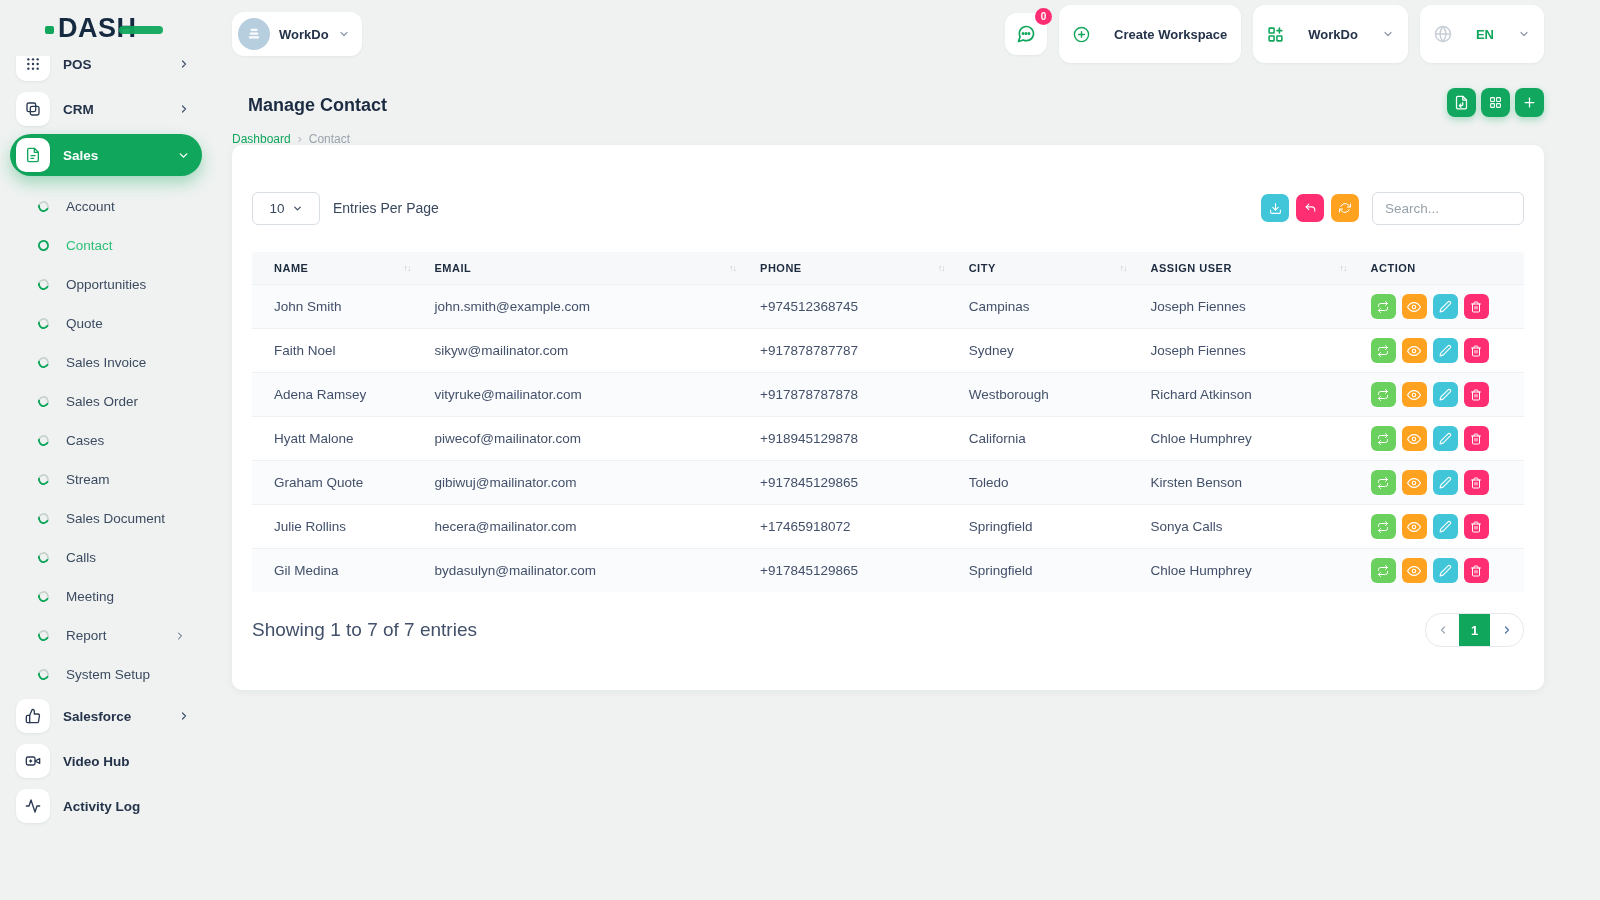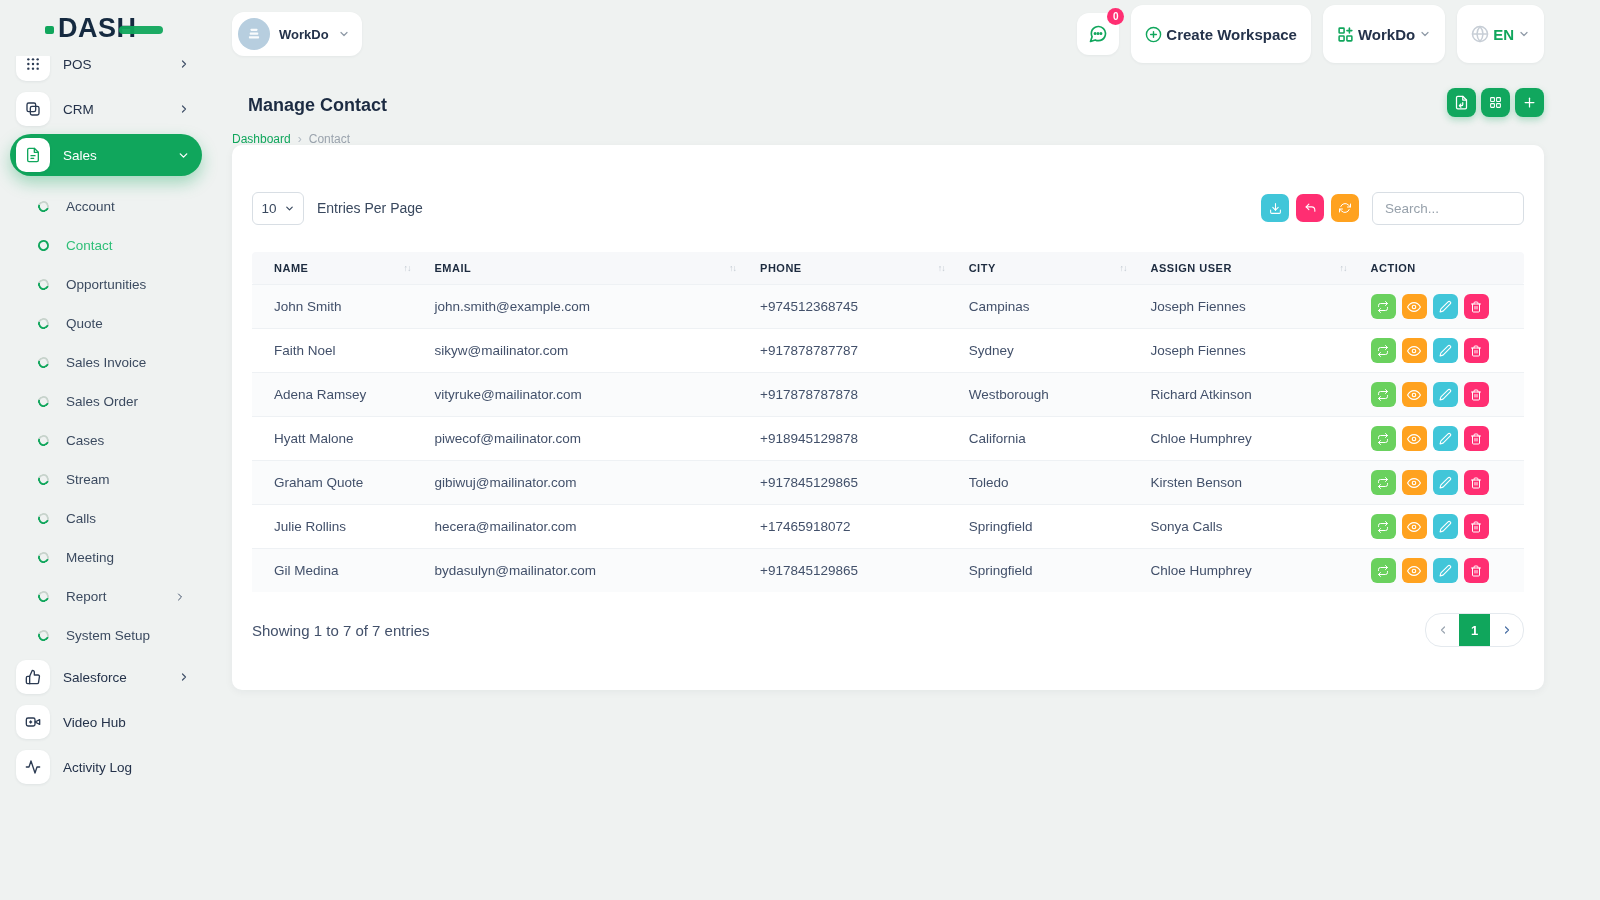--- a/index.html
+++ b/index.html
@@ -9,21 +9,21 @@
 
   
   .sidebar{position:absolute;left:0;top:0;width:212px;height:900px;z-index:3}
   .logo-wrap{position:relative;z-index:6;height:56px;background:#eff2f1;display:flex;align-items:center;padding-left:58px}
   .logo{position:relative;font-size:27px;font-weight:800;letter-spacing:.5px;color:#152a40;font-family:"Liberation Sans",sans-serif}
   .logo .dot{position:absolute;left:-13px;top:13px;width:9px;height:8px;background:#10a65c;border-radius:2px}
   .logo .bar{position:absolute;right:-26px;top:13px;width:44px;height:8px;background:#10a65c;border-radius:4px;opacity:.95}
   .menu{position:relative;z-index:1;margin-top:-12px;padding:0 10px}
   .m-item{display:flex;align-items:center;height:40px;margin-bottom:5px;padding:0 12px 0 6px;cursor:pointer}
   .icon-box{width:34px;height:34px;background:#fff;border-radius:10px;box-shadow:0 1px 3px rgba(20,40,60,.07);flex:none;display:flex;align-items:center;justify-content:center;color:#2b3a52}
-  .m-label{margin-left:13px;font-size:13.5px;font-weight:400;color:#24324a;flex:1}
+  .m-label{margin-left:13px;font-size:13.5px;font-weight:700;color:#24324a;flex:1}
   .chev{color:#43536b;display:flex;align-items:center}
   .m-item.active{background:#10a65c;border-radius:24px;height:42px;box-shadow:0 7px 16px rgba(16,166,92,.35)}
   .m-item.active .m-label{color:#fff}
   .m-item.active .chev{color:#fff}
   .m-item.active .icon-box{color:#10a65c}
   .submenu{padding:6px 0 2px}
   .s-item{display:flex;align-items:center;height:39px;padding:0 16px 0 28px;cursor:pointer}
   .bullet{width:7px;height:7px;border-radius:50%;border:2px solid #c7d3cc;border-bottom-color:#10a65c;border-left-color:#10a65c;transform:rotate(-25deg);flex:none}
   .s-label{margin-left:17px;font-size:13.5px;font-weight:400;color:#3c4b60;flex:1}
   .s-item.active .s-label{color:#2fbf78}
@@ -34,41 +34,41 @@
   .topbar{position:absolute;left:212px;top:0;width:1388px;height:58px;display:flex;align-items:center;
           justify-content:space-between;padding:10px 56px 0 20px;box-sizing:border-box;z-index:4}
   .chip{background:#fff;border-radius:12px;height:44px;display:flex;align-items:center;gap:9px;padding:0 12px 0 6px;
         box-shadow:0 1px 3px rgba(20,40,60,.05);cursor:pointer}
   .avatar{width:32px;height:32px;border-radius:50%;background:#b7cedf;flex:none}
   .chip-label{font-size:13px;font-weight:700;color:#24324a}
   .right-cluster{display:flex;align-items:center;gap:12px}
   .icon-btn{position:relative;width:42px;height:42px;background:#fff;border-radius:12px;box-shadow:0 1px 3px rgba(20,40,60,.05);cursor:pointer}
   .badge{position:absolute;top:-5px;right:-5px;min-width:17px;height:17px;padding:0 3px;border-radius:9px;background:#ff2e72;
          color:#fff;font-size:10px;font-weight:700;display:flex;align-items:center;justify-content:center;box-sizing:border-box}
-  .pill-btn{background:#fff;border-radius:12px;height:42px;display:flex;align-items:center;gap:4px;padding:8px 14px;
-            font-size:15px;font-weight:600;color:#24324a;box-shadow:0 1px 3px rgba(20,40,60,.05);cursor:pointer}
+  .pill-btn{background:#fff;border-radius:12px;height:42px;display:flex;align-items:center;gap:24px;padding:8px 14px;
+            font-size:13px;font-weight:600;color:#24324a;box-shadow:0 1px 3px rgba(20,40,60,.05);cursor:pointer}
   .lang-label{color:#10a65c;font-weight:700}
   .muted-chev{color:#8e99a6;display:flex;align-items:center}
 
   
   .page-head{position:absolute;left:232px;top:79px;z-index:2}
   .page-title{margin:16px;font-size:18px;font-weight:700;color:#1c2b42}
   .breadcrumb{margin-top:7px;font-size:12px;display:flex;align-items:center;gap:7px}
   .bc-link{color:#10a65c;cursor:pointer}
   .bc-sep{color:#b3bcc4;font-size:12px}
   .bc-current{color:#9aa3ad}
   .head-actions{position:absolute;right:56px;top:88px;display:flex;gap:5px;z-index:2}
   .green-btn{width:29px;height:29px;border-radius:8px;background:#11a75e;color:#fff;cursor:pointer;box-shadow:0 3px 7px rgba(16,166,92,.3)}
 
   
   .card{position:absolute;left:232px;top:145px;width:1312px;height:545px;background:#fff;border-radius:10px;
         box-shadow:0 2px 8px rgba(25,40,60,.05);box-sizing:border-box;padding:46px 20px 0}
   .toolbar{display:flex;align-items:center;justify-content:space-between;height:34px}
   .entries{display:flex;align-items:center;gap:13px}
-  .select{width:52px;height:33px;border:1px solid #d8dee4;border-radius:6px;display:flex;align-items:center;
+  .select{width:68px;height:33px;border:1px solid #d8dee4;border-radius:6px;display:flex;align-items:center;
           justify-content:center;gap:7px;font-size:13.5px;color:#39485e;background:#fff;cursor:pointer;box-sizing:border-box}
   .entries-label{font-size:14px;font-weight:500;color:#39485e}
   .tools-right{display:flex;align-items:center}
   .tools-group{display:flex;gap:7px}
   .sq-btn{width:28px;height:28px;border-radius:7px;color:#fff;cursor:pointer}
   .search-input{margin-left:13px;width:152px;height:33px;border:1px solid #d8dee4;border-radius:6px;padding:0 12px;
                 font-size:13.5px;color:#4a5568;outline:none;box-sizing:border-box;font-family:"Liberation Sans",sans-serif}
   .search-input::placeholder{color:#97a1ab}
 
   table.contacts{width:100%;border-collapse:collapse;margin-top:27px}
@@ -83,21 +83,21 @@
   .contacts tbody tr:nth-child(odd){background:#fafbfc}
   .name-cell{color:#4cc487;font-weight:500;cursor:pointer}
   .actions{display:flex;gap:6px}
   .act-btn{width:25px;height:25px;border-radius:6px;color:#fff;cursor:pointer}
   
   .contacts th:nth-child(1){width:13.4%}.contacts th:nth-child(2){width:25.6%}
   .contacts th:nth-child(3){width:16.4%}.contacts th:nth-child(4){width:14.3%}
   .contacts th:nth-child(5){width:17.3%}.contacts th:nth-child(6){width:13%}
 
   .card-footer{display:flex;align-items:center;justify-content:space-between;margin-top:21px}
-  .showing{font-size:15px;color:#42506a}
+  .showing{font-size:19px;color:#42506a}
   .pager{display:flex;align-items:stretch;border:1px solid #e4e9ee;border-radius:16px;overflow:hidden;background:#fff}
   .pg-btn{width:33px;height:32px;color:#9aa5b0;cursor:pointer}
   .pg-btn.next{color:#4a6fa5}
   .pg-page{width:31px;height:32px;background:#10a65c;color:#fff;font-size:13px;font-weight:600;cursor:pointer}
 </style>
 </head>
 <body>
 
 <div class="sidebar">
   <div class="logo-wrap">
@@ -188,20 +188,24 @@
           <span class="bullet"></span>
           <span class="s-label">Sales Order</span>
         </div>
         <div class="s-item">
           <span class="bullet"></span>
           <span class="s-label">Cases</span>
         </div>
         <div class="s-item">
           <span class="bullet"></span>
           <span class="s-label">Stream</span>
+        </div>
+        <div class="s-item">
+          <span class="bullet"></span>
+          <span class="s-label">Sales Document</span>
         </div>
         <div class="s-item">
           <span class="bullet"></span>
           <span class="s-label">Calls</span>
         </div>
         <div class="s-item">
           <span class="bullet"></span>
           <span class="s-label">Meeting</span>
         </div>
         <div class="s-item">

